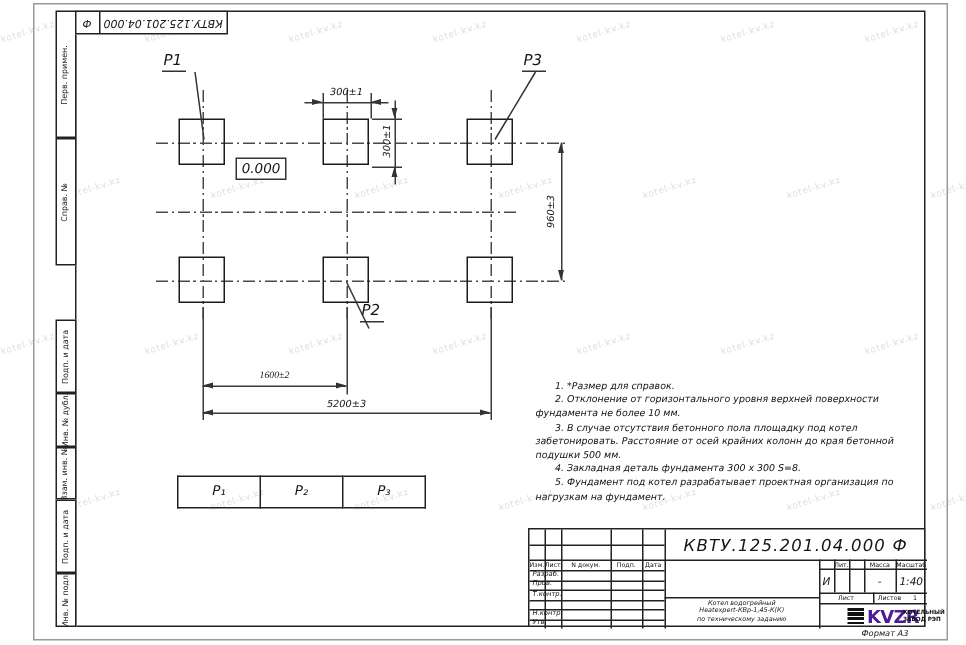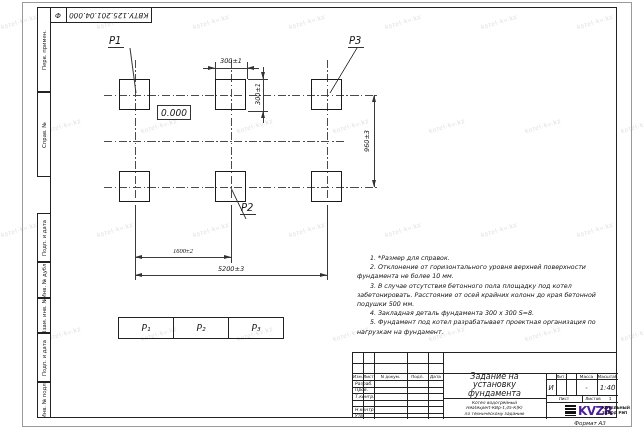--- a/index.html
+++ b/index.html
@@ -212,24 +212,22 @@
     <div class="tb-txt" style="left:21px;top:20.5px;width:33px;">N докум.</div>
     <div class="tb-txt" style="left:54px;top:20.5px;width:21px;">Подп.</div>
     <div class="tb-txt" style="left:75px;top:20.5px;width:15px;">Дата</div>
 
     <div class="staff" style="top:27.5px;">Разраб.</div>
     <div class="staff" style="top:34px;">Пров.</div>
     <div class="staff" style="top:40.5px;">Т.контр.</div>
     <div class="staff" style="top:53.5px;">Н.контр.</div>
     <div class="staff" style="top:60px;">Утв.</div>
 
-
-    <div class="abs cell-c" style="left:90px;top:20px;width:103px;height:25px;">
-      <div style="width:62px;font-size:8px;font-style:italic;line-height:8.3px;text-align:center;">Задание на установку фундамента</div>
-    </div>
+    <div class="abs cell-c" style="left:90px;top:0;width:175px;height:20px;font-size:11px;font-style:italic;letter-spacing:.8px;white-space:nowrap;">КВТУ.125.201.04.000 Ф</div>
+
     <div class="abs" style="left:90px;top:46.5px;width:103px;text-align:center;font-size:4.3px;font-style:italic;line-height:5.6px;">
       <div>Котел водогрейный</div>
       <div>Heatexpert-КВр-1,45-К(К)</div>
       <div>по техническому заданию</div>
     </div>
 
     <div class="tb-txt" style="left:193px;top:20.5px;width:30px;">Лит.</div>
     <div class="tb-txt" style="left:223px;top:20.5px;width:21px;">Масса</div>
     <div class="tb-txt" style="left:244px;top:20.5px;width:21px;">Масштаб</div>
     <div class="abs cell-c" style="left:193px;top:27px;width:10px;height:15px;font-size:7px;font-style:italic;">И</div>

